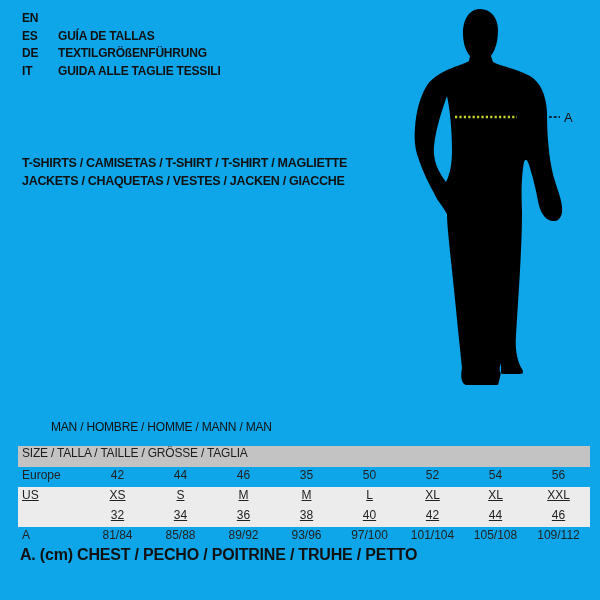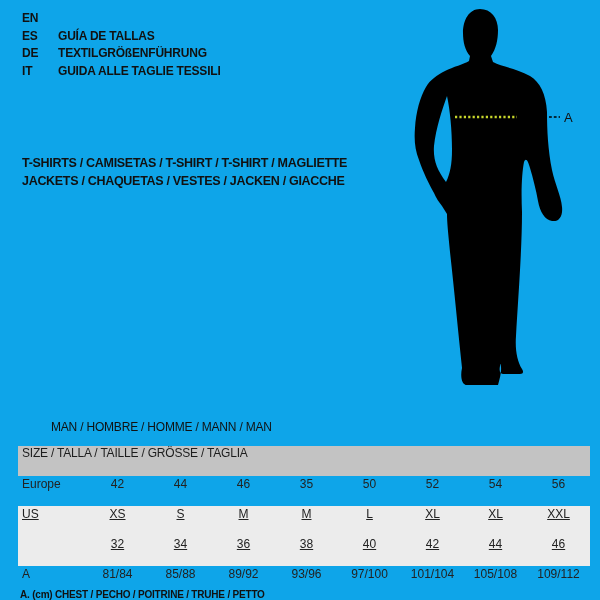--- a/index.html
+++ b/index.html
@@ -26,31 +26,31 @@
   .figure-wrap { position: absolute; left: 390px; top: 0; width: 210px; height: 420px; }
   .figure-wrap svg { display: block; width: 210px; height: 420px; }
   .measure-label { font-size: 13px; fill: #111; font-family: "Liberation Sans", sans-serif; }
 
   
   .section-title { position: absolute; top: 419px; left: 20px; font-size: 12px; font-weight: normal; line-height: 16px; letter-spacing: -0.2px; margin-left: 31px; }
 
   
   .size-table { position: absolute; left: 18px; top: 446px; width: 572px; font-size: 12px; color: #222; }
   .t-header {
-    height: 30px; line-height: 15px;
+    height: 21px; line-height: 15px;
     background: #c3c3c3; color: #1d1d1d;
     padding-left: 4px; font-size: 12px; letter-spacing: -0.2px;
   }
-  .t-row { display: grid; grid-template-columns: 68px repeat(8, 63px); height: 30px; line-height: 16px; }
+  .t-row { display: grid; grid-template-columns: 68px repeat(8, 63px); height: 20px; line-height: 16px; }
   .t-row.stripe { background: #ececec; text-decoration: underline; }
   .t-label { padding-left: 4px; text-align: left; }
   .t-cell { text-align: center; }
 
   
-  .footnote { position: absolute; top: 546px; left: 20px; font-size: 10px; font-weight: bold; letter-spacing: -0.2px; margin-top: 43px; }
+  .footnote { position: absolute; top: 546px; left: 20px; font-size: 16px; font-weight: bold; letter-spacing: -0.2px; }
 </style>
 </head>
 <body>
 
 <div class="canvas">
 
   <div class="lang-block">
     <div class="lang-row">
       <span class="lang-code">EN</span>
     </div>

